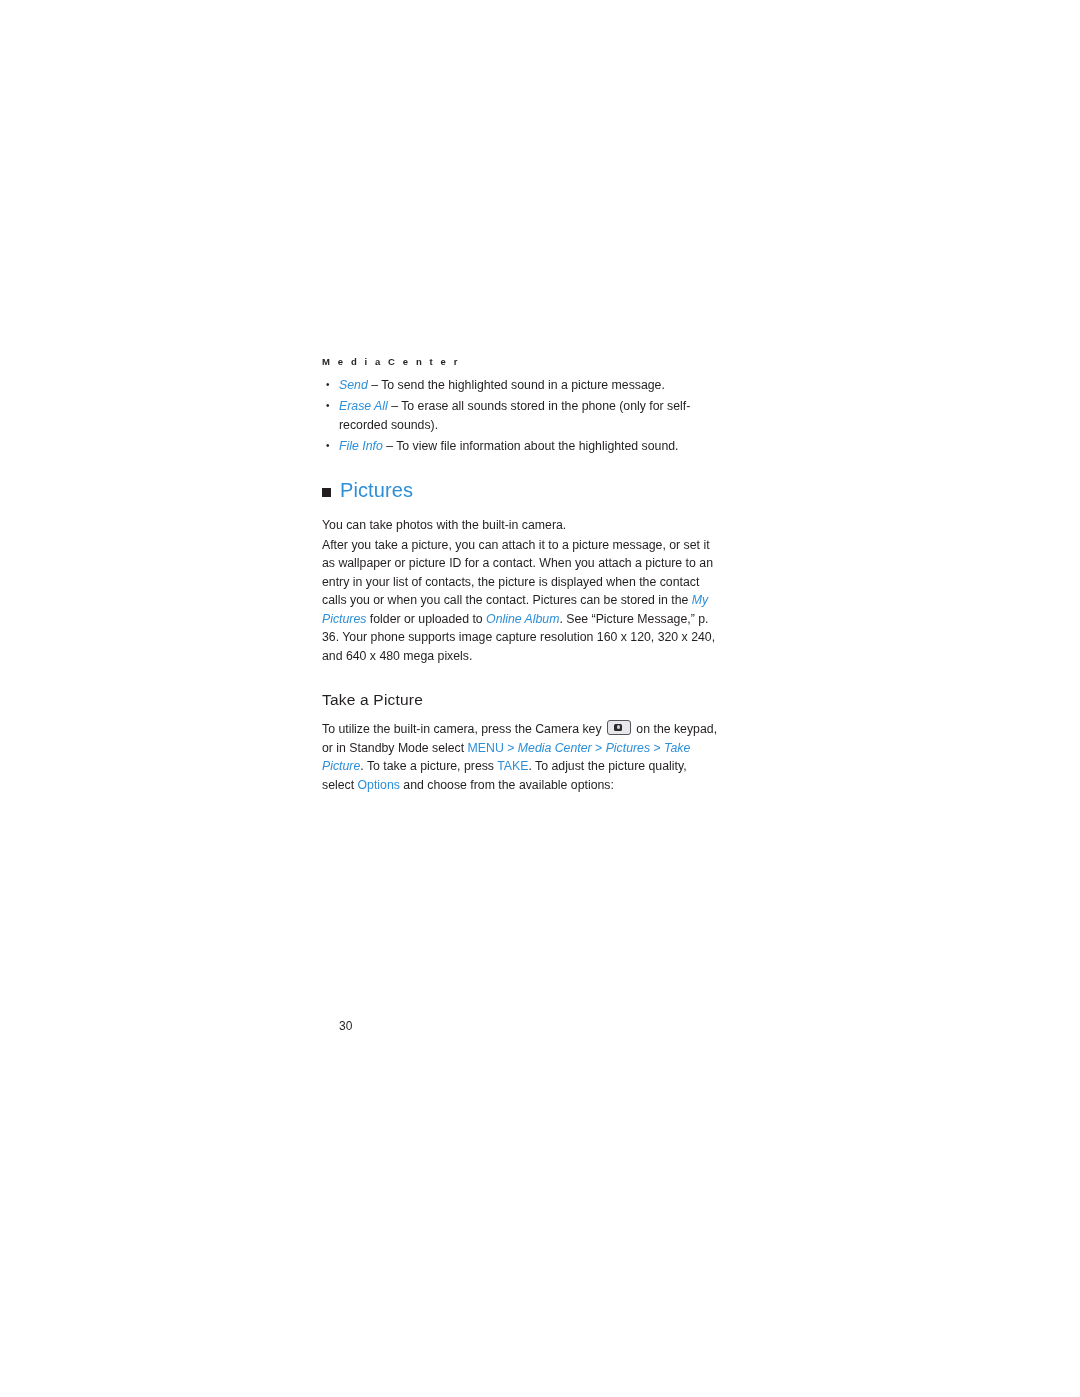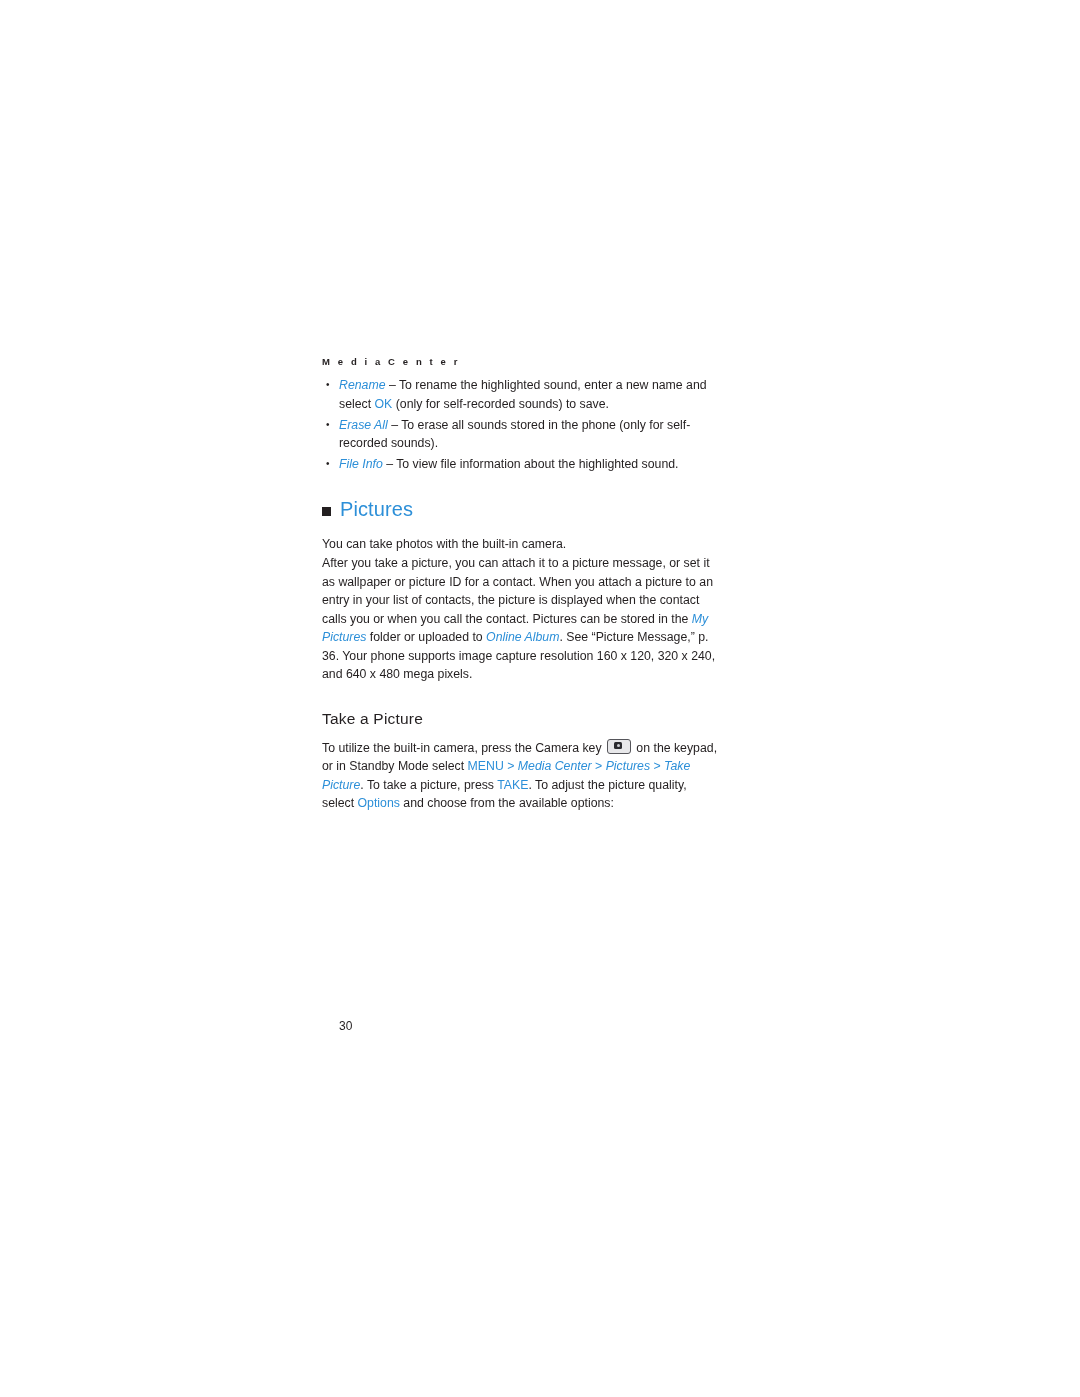--- a/index.html
+++ b/index.html
@@ -129,25 +129,25 @@
 </style>
 </head>
 <body>
 
 <div class="page">
 
   <div class="header">M e d i a   C e n t e r</div>
 
   <ul class="bullet-list">
 
+    <li class="bullet-item">
+      <span class="blue-i">Send</span><span> – </span><span>To send the highlighted sound in a picture message.</span>
+    </li>
 
 
-    <li class="bullet-item">
-      <span class="blue-i">Rename</span><span> – </span><span>To rename the highlighted sound, enter a new name and select </span><span class="blue">OK</span><span> (only for self-recorded sounds) to save.</span>
-    </li>
 
 
     <li class="bullet-item">
       <span class="blue-i">Erase All</span><span> – </span><span>To erase all sounds stored in the phone (only for self-recorded sounds).</span>
     </li>
 
     <li class="bullet-item">
       <span class="blue-i">File Info</span><span> – </span><span>To view file information about the highlighted sound.</span>
     </li>
 

